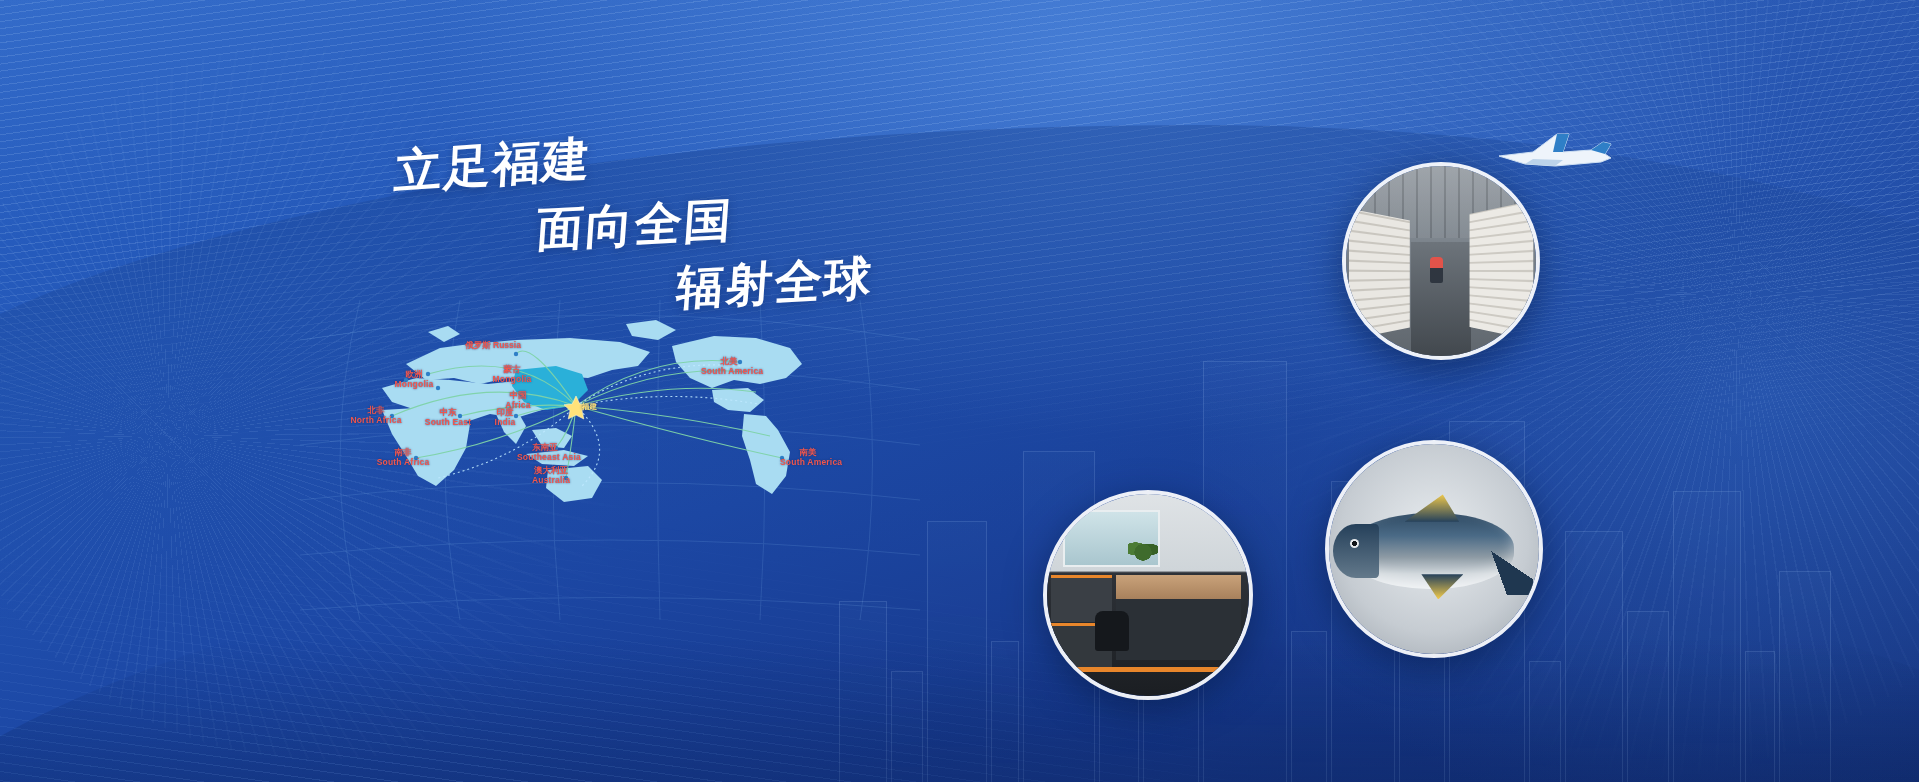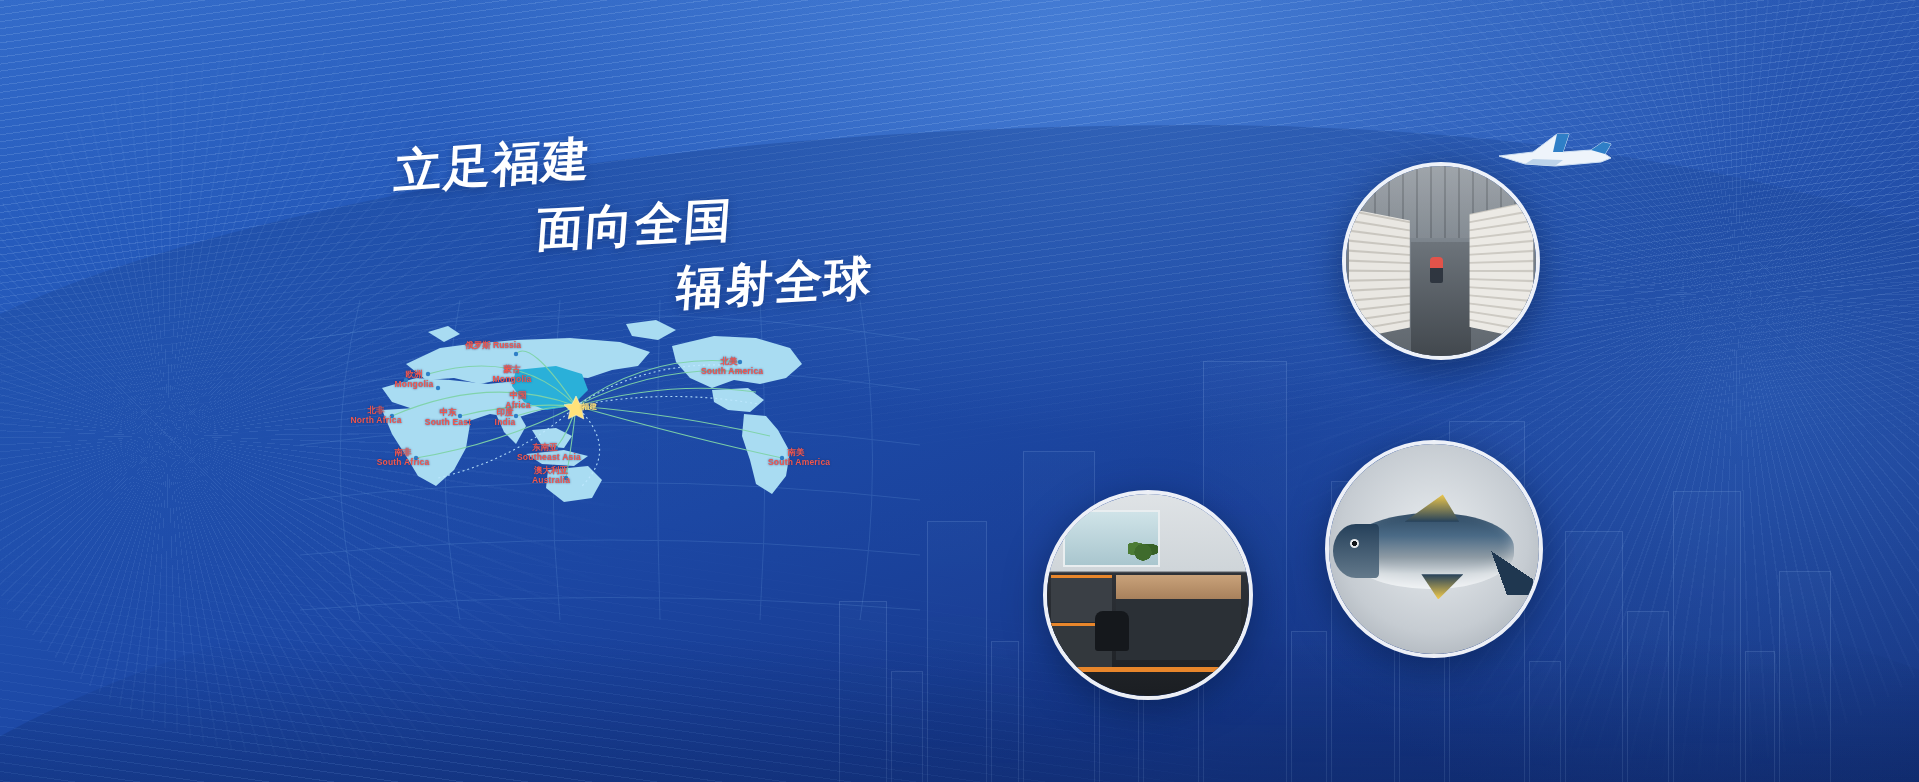--- a/index.html
+++ b/index.html
@@ -353,21 +353,21 @@
           <div class="en">South Africa</div>
         </div>
         <div class="maplabel" style="left: 197px; top: 125px; width: 56px;">
           <div>东南亚</div>
           <div class="en">Southeast Asia</div>
         </div>
         <div class="maplabel" style="left: 203px; top: 148px; width: 56px;">
           <div>澳大利亚</div>
           <div class="en">Australia</div>
         </div>
-        <div class="maplabel" style="left: 448px; top: 130px; width: 56px;">
+        <div class="maplabel" style="left: 460px; top: 130px; width: 56px;">
           <div>南美</div>
           <div class="en">South America</div>
         </div>
       </div>
     <div class="hub-label" style="left:262px;top:84px;text-align:center;">福建</div>
   </div>
 
 
   <div class="bubble bub-cold">
     <div class="ph ph-cold">

